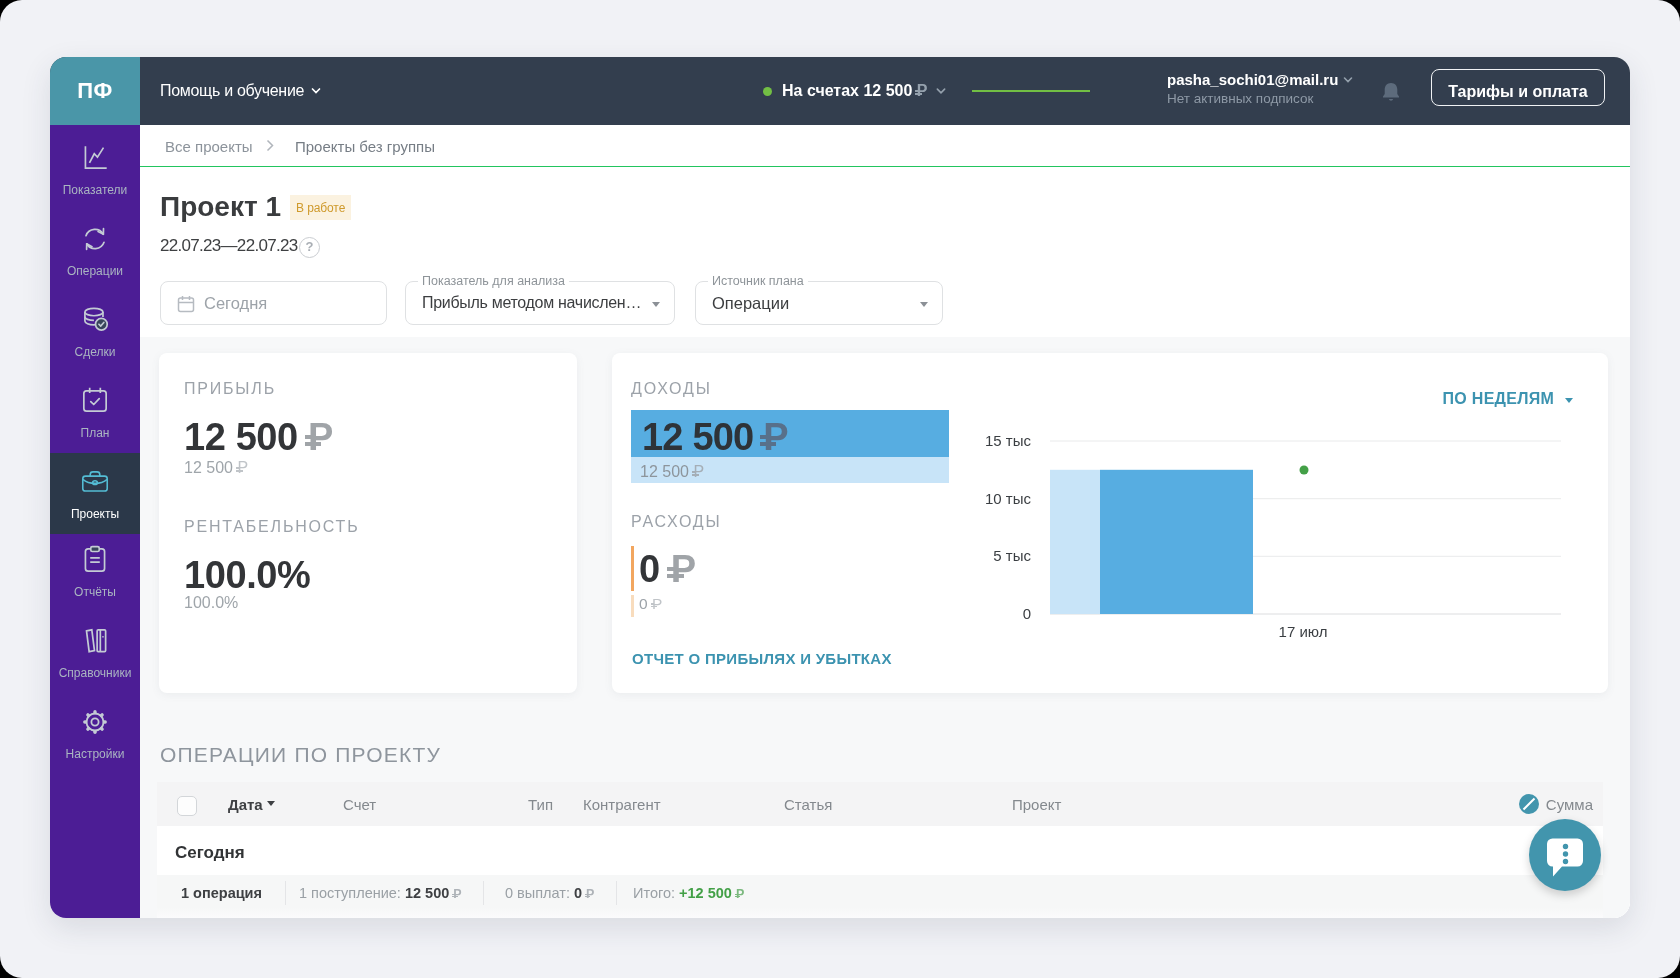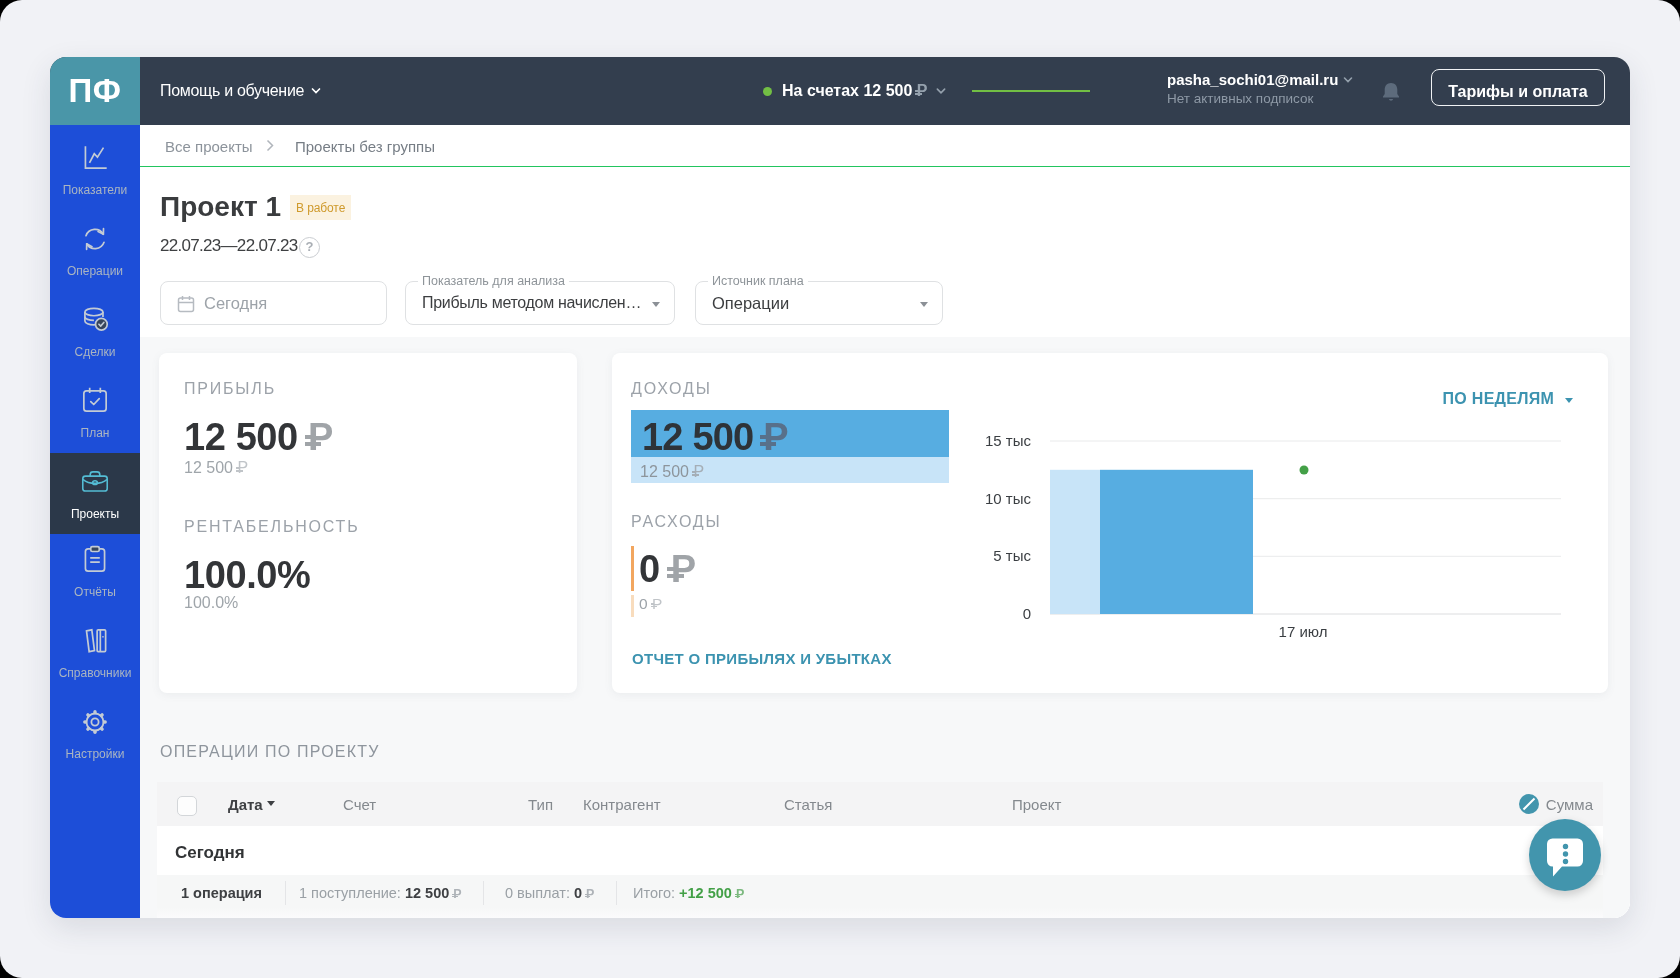--- a/index.html
+++ b/index.html
@@ -5,35 +5,35 @@
 <style>
   * { margin:0; padding:0; box-sizing:border-box; }
   html,body { width:1680px; height:978px; background:#000; }
   body { font-family:"Liberation Sans", sans-serif; }
   .page { position:relative; width:1680px; height:978px; background:#f1f2f6; border-radius:22px; overflow:hidden; }
   .app { position:absolute; left:50px; top:57px; width:1580px; height:861px; border-radius:16px;
          background:#fff; box-shadow:0 10px 30px rgba(40,50,70,.12); }
   
   .topbar { position:absolute; left:0; top:0; width:1580px; height:68px; background:#333e4e; border-radius:16px 16px 0 0; }
   .logo { position:absolute; left:0; top:0; width:90px; height:68px; background:#4a96a8; border-radius:16px 0 0 0;
-          color:#fff; font-size:33px; font-weight:bold; text-align:center; line-height:68px; letter-spacing:.5px; }
+          color:#fff; font-size:22px; font-weight:bold; text-align:center; line-height:68px; letter-spacing:.5px; }
   .helplink { position:absolute; left:110px; top:0; height:68px; line-height:68px; color:#fff; font-size:16px; font-weight:normal; letter-spacing:-.3px; }
   .chev { display:inline-block; width:10px; height:10px; }
   .gdot { position:absolute; left:713px; top:29.5px; width:9px; height:9px; border-radius:50%; background:#72bf44; }
   .accounts { position:absolute; left:732px; top:0; height:68px; line-height:68px; color:#fff; font-size:16px; font-weight:bold; }
   .gline { position:absolute; left:922px; top:33px; width:118px; height:2px; background:#72bf44; }
   .userbox { position:absolute; left:1117px; top:14px; width:232px; text-align:left; }
   .userbox .mail { color:#fff; font-size:15px; font-weight:bold; }
   .userbox .sub { color:#8e99a6; font-size:13.5px; margin-top:3px; }
   .bell { position:absolute; left:1330px; top:23px; }
   .tariff { position:absolute; left:1381px; top:12px; width:174px; height:37px; border:1.5px solid #f0f2f4; border-radius:8px;
             color:#fff; font-size:16px; font-weight:bold; text-align:center; line-height:44px; }
   
   
-  .sidebar { position:absolute; left:0; top:68px; width:90px; height:793px; background:#1d4ed8; border-radius:0 0 0 16px; overflow:hidden; }
+  .sidebar { position:absolute; left:0; top:68px; width:90px; height:793px; background:#4c1d95; border-radius:0 0 0 16px; overflow:hidden; }
   .sitem { position:absolute; left:0; width:90px; height:81px; text-align:center; }
   .sitem .lbl { display:block; margin-top:4px; font-size:12px; color:#aab5c1; }
   .sitem.sel { background:#2b3849; }
   .sitem.sel .lbl { color:#fff; }
   
   .main { position:absolute; left:90px; top:68px; width:1490px; height:793px; background:#fff; border-radius:0 0 16px 0; overflow:hidden; }
   .crumbs { position:absolute; left:0; top:0; width:1490px; height:42px; border-bottom:1px solid #22c55e; font-size:15px; }
   .crumbs .c1 { position:absolute; left:25px; top:13px; color:#8c939b; }
   .crumbs .sep { position:absolute; left:128px; top:13px; color:#b0b5bb; }
   .crumbs .c2 { position:absolute; left:155px; top:13px; color:#767d85; }
@@ -49,21 +49,21 @@
   .caret { position:absolute; width:0; height:0; border-left:4.5px solid transparent; border-right:4.5px solid transparent; border-top:5.5px solid #8b9096; }
   
   .grayzone { position:absolute; left:0; top:212px; width:1490px; height:581px; background:#f7f8f9; border-radius:0 0 16px 0; }
   .card { position:absolute; background:#fff; border-radius:8px; box-shadow:0 2px 8px rgba(90,100,120,.08); }
   .slabel { font-size:16px; color:#9ca2a9; letter-spacing:1.8px; }
   .rub { position:relative; display:inline-block; line-height:1; }
   .rub i { font-style:normal; }
   .rub::after { content:""; position:absolute; left:-14%; width:66%; top:63%; height:0.095em; background:currentColor; }
   .rub::before { content:""; position:absolute; left:-14%; width:34%; top:45.5%; height:0.095em; background:currentColor; }
   
-  .ophead { position:absolute; left:20px; top:618px; font-size:16px; color:#8e959d; letter-spacing:1.2px; }
+  .ophead { position:absolute; left:20px; top:618px; font-size:21px; color:#8e959d; letter-spacing:1.2px; }
   .thead { position:absolute; left:17px; top:657px; width:1446px; height:44px; background:#f4f4f5; font-size:15px; color:#84898e; }
   .thead > span { position:absolute; top:14px; }
   .checkbox { position:absolute; left:20px; top:12px; width:20px; height:20px; background:#fdfdfd; border:1px solid #d3d6d9; border-radius:5px; }
   .today { position:absolute; left:35px; top:718px; font-size:17px; font-weight:bold; color:#323436; }
   .sumrow { position:absolute; left:17px; top:750px; width:1446px; height:43px; background:linear-gradient(#f6f7f7 75%, #fbfbfc); font-size:14.5px; color:#9aa0a5; }
   .sumrow > span { position:absolute; top:10px; white-space:nowrap; }
   .sumrow > .vsep { position:absolute; top:6px; width:1px; height:24px; background:#e4e5e7; }
   .chatbtn { position:absolute; left:1389px; top:694px; width:72px; height:72px; border-radius:50%; background:#4295ad;
              box-shadow:0 4px 10px rgba(0,0,0,.18); }
 </style>

